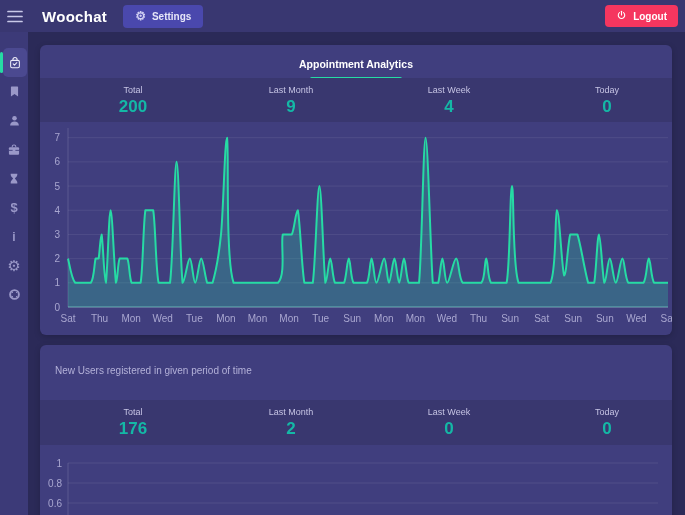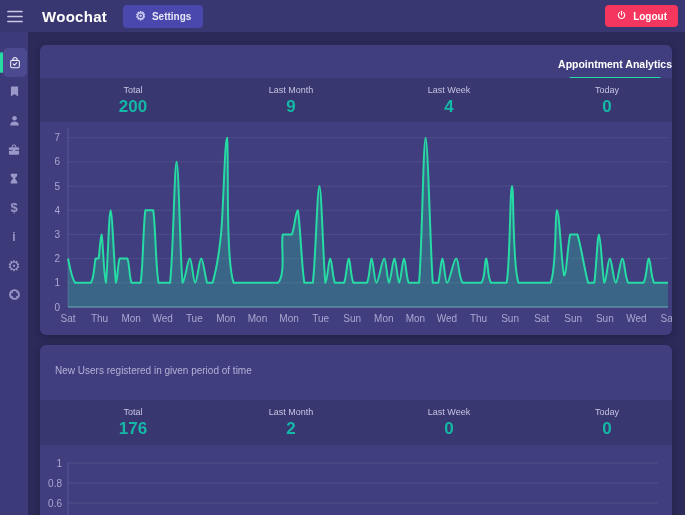--- a/index.html
+++ b/index.html
@@ -45,21 +45,21 @@
     background:#26dba4; border-radius:2px;
   }
   .glyph-icon { font-weight:bold; line-height:1; }
   
   .card {
     position:absolute; left:40px; width:632px; background:#403e7e;
     border-radius:6px; box-shadow:0 2px 6px rgba(0,0,0,0.18);
   }
   #card1 { top:45px; height:290px; }
   #card2 { top:345px; height:230px; }
-  .tabrow { display:flex; justify-content:flex-end; padding-top:9px; }
+  .tabrow { display:flex; justify-content:center; padding-top:9px; }
   .tab { text-align:center; cursor:pointer; }
   .tab .tab-label { color:#ffffff; font-size:10.5px; font-weight:bold; }
   .tab .underline { margin:5px auto 0; width:92px; height:3px; border-radius:2px; background:#26dba4; }
   .statsband { position:absolute; left:0; right:0; background:#39376f; display:flex; }
   #card1 .statsband { top:33px; height:44px; }
   #card2 .statsband { top:55px; height:45px; }
   .stat { flex:1; padding:7px 0 0 28px;text-align:center; }
   .stat .label { font-size:9px; color:#c6c4e4; }
   .stat .value { font-size:17px; font-weight:bold; color:#14b8a6; margin-top:2px; }
   .card2-head { position:absolute; top:11px; left:15px; }

